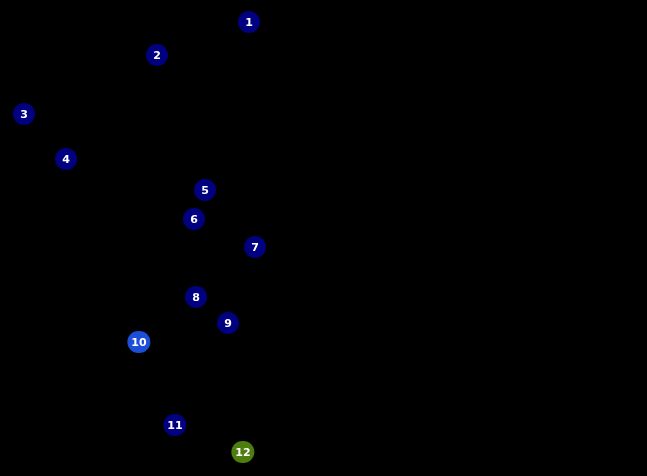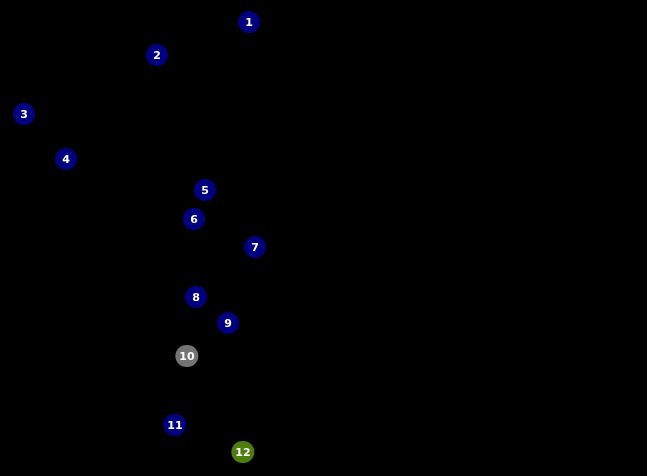--- a/index.html
+++ b/index.html
@@ -43,16 +43,16 @@
 <div id="screen" style="background: rgb(0, 0, 0); width: 647px; height: 476px;">
     <div class="som-mark" style="left: 249px; top: 22px; background: rgb(0, 0, 128); color: rgb(255, 255, 255);">1</div>
     <div class="som-mark" style="left: 157px; top: 55px; background: rgb(0, 0, 128); color: rgb(255, 255, 255);">2</div>
     <div class="som-mark" style="left: 24px; top: 114px; background: rgb(0, 0, 128); color: rgb(255, 255, 255);">3</div>
     <div class="som-mark" style="left: 66px; top: 159px; background: rgb(0, 0, 128); color: rgb(255, 255, 255);">4</div>
     <div class="som-mark" style="left: 205px; top: 190px; background: rgb(0, 0, 128); color: rgb(255, 255, 255);">5</div>
     <div class="som-mark" style="left: 194px; top: 219px; background: rgb(0, 0, 128); color: rgb(255, 255, 255);">6</div>
     <div class="som-mark" style="left: 255px; top: 247px; background: rgb(0, 0, 128); color: rgb(255, 255, 255);">7</div>
     <div class="som-mark" style="left: 196px; top: 297px; background: rgb(0, 0, 128); color: rgb(255, 255, 255);">8</div>
     <div class="som-mark" style="left: 228px; top: 323px; background: rgb(0, 0, 128); color: rgb(255, 255, 255);">9</div>
-    <div class="som-mark" style="left: 139px; top: 356px; background: #737373; color: rgb(255, 255, 255); margin-left: 48px;">10</div>
+    <div class="som-mark" style="left: 139px; top: 342px; background: #1d4ed8; color: rgb(255, 255, 255);">10</div>
     <div class="som-mark" style="left: 175px; top: 425px; background: rgb(0, 0, 128); color: rgb(255, 255, 255); text-align: center;">11</div>
     <div class="som-mark" style="left: 243px; top: 452px; background: #4d7c0f; color: rgb(255, 255, 255);">12</div>
   </div>
 
 </body></html>

